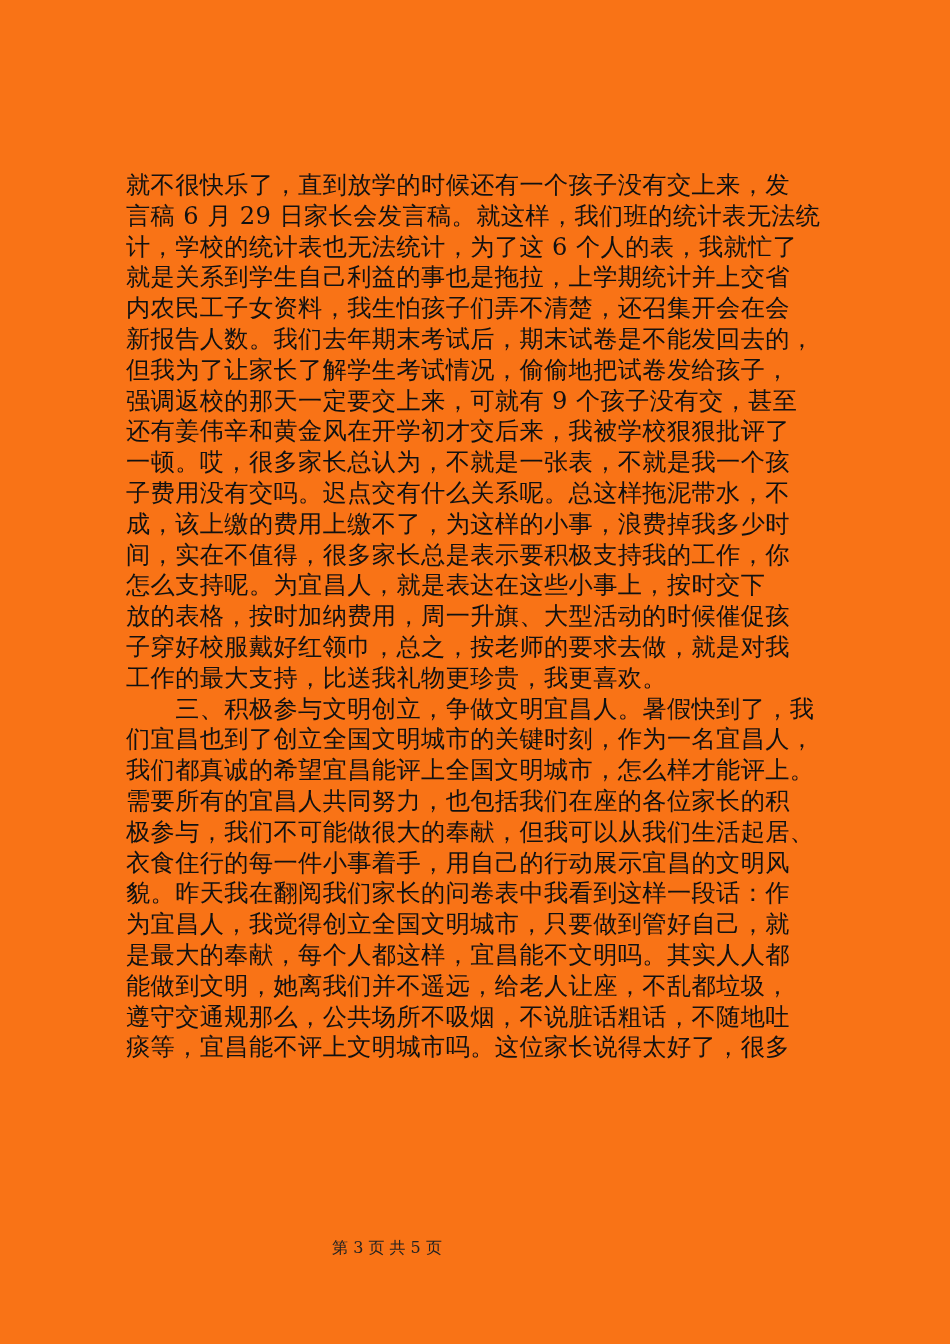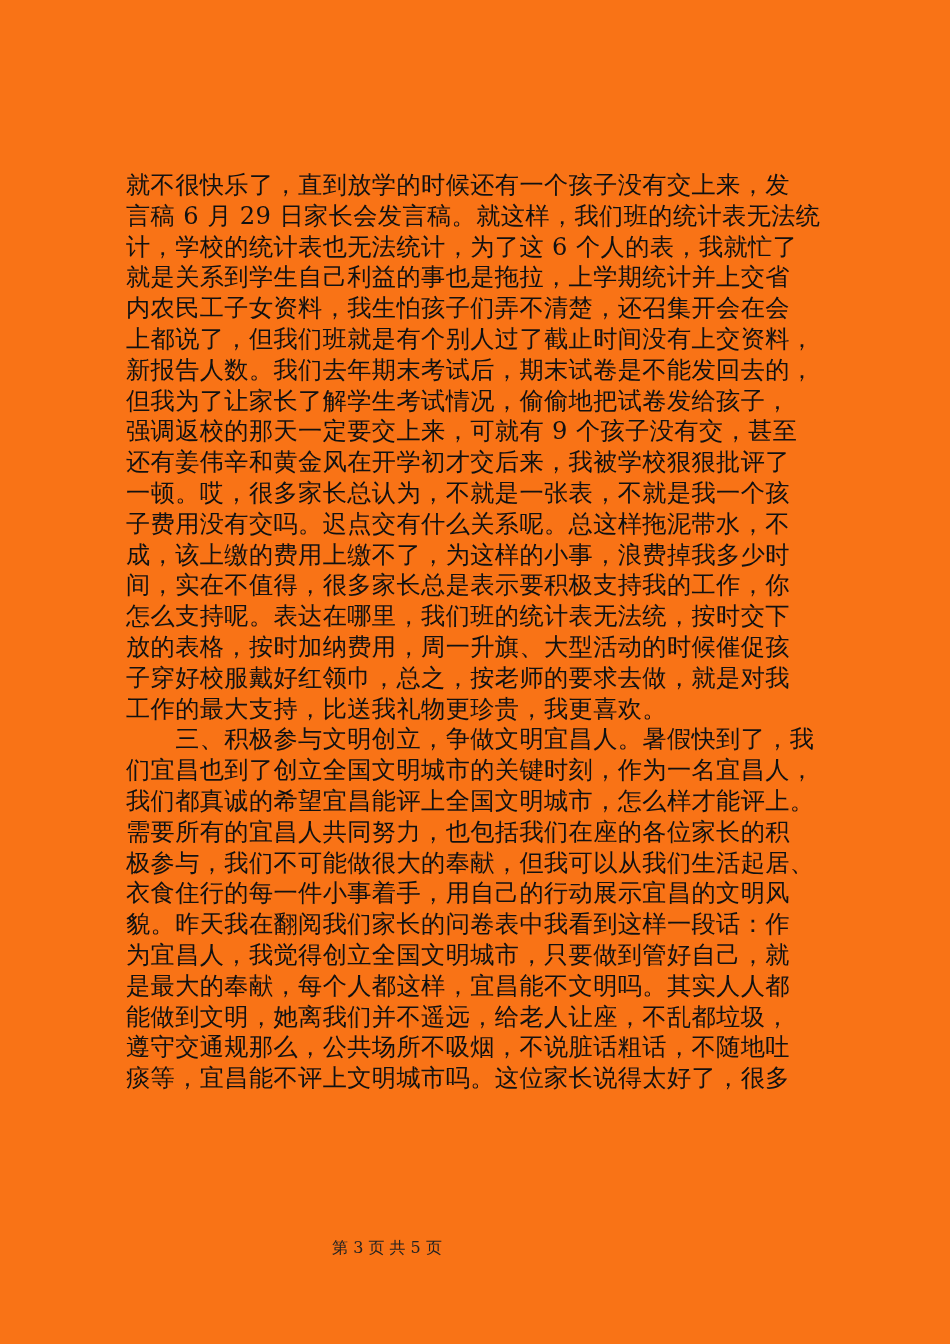--- a/index.html
+++ b/index.html
@@ -15,30 +15,29 @@
 </head>
 <body>
 
 <div class="page">
   <div class="body-text">
     <span class="line">就不很快乐了，直到放学的时候还有一个孩子没有交上来，发</span>
     <span class="line">言稿 6 月 29 日家长会发言稿。就这样，我们班的统计表无法统</span>
     <span class="line">计，学校的统计表也无法统计，为了这 6 个人的表，我就忙了</span>
     <span class="line">就是关系到学生自己利益的事也是拖拉，上学期统计并上交省</span>
     <span class="line">内农民工子女资料，我生怕孩子们弄不清楚，还召集开会在会</span>
-    <span class="line">上都说了，但我们班就是有个别人过了截止时间没有上交资料，</span>
     <span class="line">新报告人数。我们去年期末考试后，期末试卷是不能发回去的，</span>
     <span class="line">但我为了让家长了解学生考试情况，偷偷地把试卷发给孩子，</span>
     <span class="line">强调返校的那天一定要交上来，可就有 9 个孩子没有交，甚至</span>
     <span class="line">还有姜伟辛和黄金风在开学初才交后来，我被学校狠狠批评了</span>
     <span class="line">一顿。哎，很多家长总认为，不就是一张表，不就是我一个孩</span>
     <span class="line">子费用没有交吗。迟点交有什么关系呢。总这样拖泥带水，不</span>
     <span class="line">成，该上缴的费用上缴不了，为这样的小事，浪费掉我多少时</span>
     <span class="line">间，实在不值得，很多家长总是表示要积极支持我的工作，你</span>
-    <span class="line">怎么支持呢。表达在哪里，我们班的统计表无法统，按时交下</span>
+    <span class="line">怎么支持呢。为宜昌人，就是表达在这些小事上，按时交下</span>
     <span class="line">放的表格，按时加纳费用，周一升旗、大型活动的时候催促孩</span>
     <span class="line">子穿好校服戴好红领巾，总之，按老师的要求去做，就是对我</span>
     <span class="line">工作的最大支持，比送我礼物更珍贵，我更喜欢。</span>
     <span class="line">　　三、积极参与文明创立，争做文明宜昌人。暑假快到了，我</span>
     <span class="line">们宜昌也到了创立全国文明城市的关键时刻，作为一名宜昌人，</span>
     <span class="line">我们都真诚的希望宜昌能评上全国文明城市，怎么样才能评上。</span>
     <span class="line">需要所有的宜昌人共同努力，也包括我们在座的各位家长的积</span>
     <span class="line">极参与，我们不可能做很大的奉献，但我可以从我们生活起居、</span>
     <span class="line">衣食住行的每一件小事着手，用自己的行动展示宜昌的文明风</span>
     <span class="line">貌。昨天我在翻阅我们家长的问卷表中我看到这样一段话：作</span>

